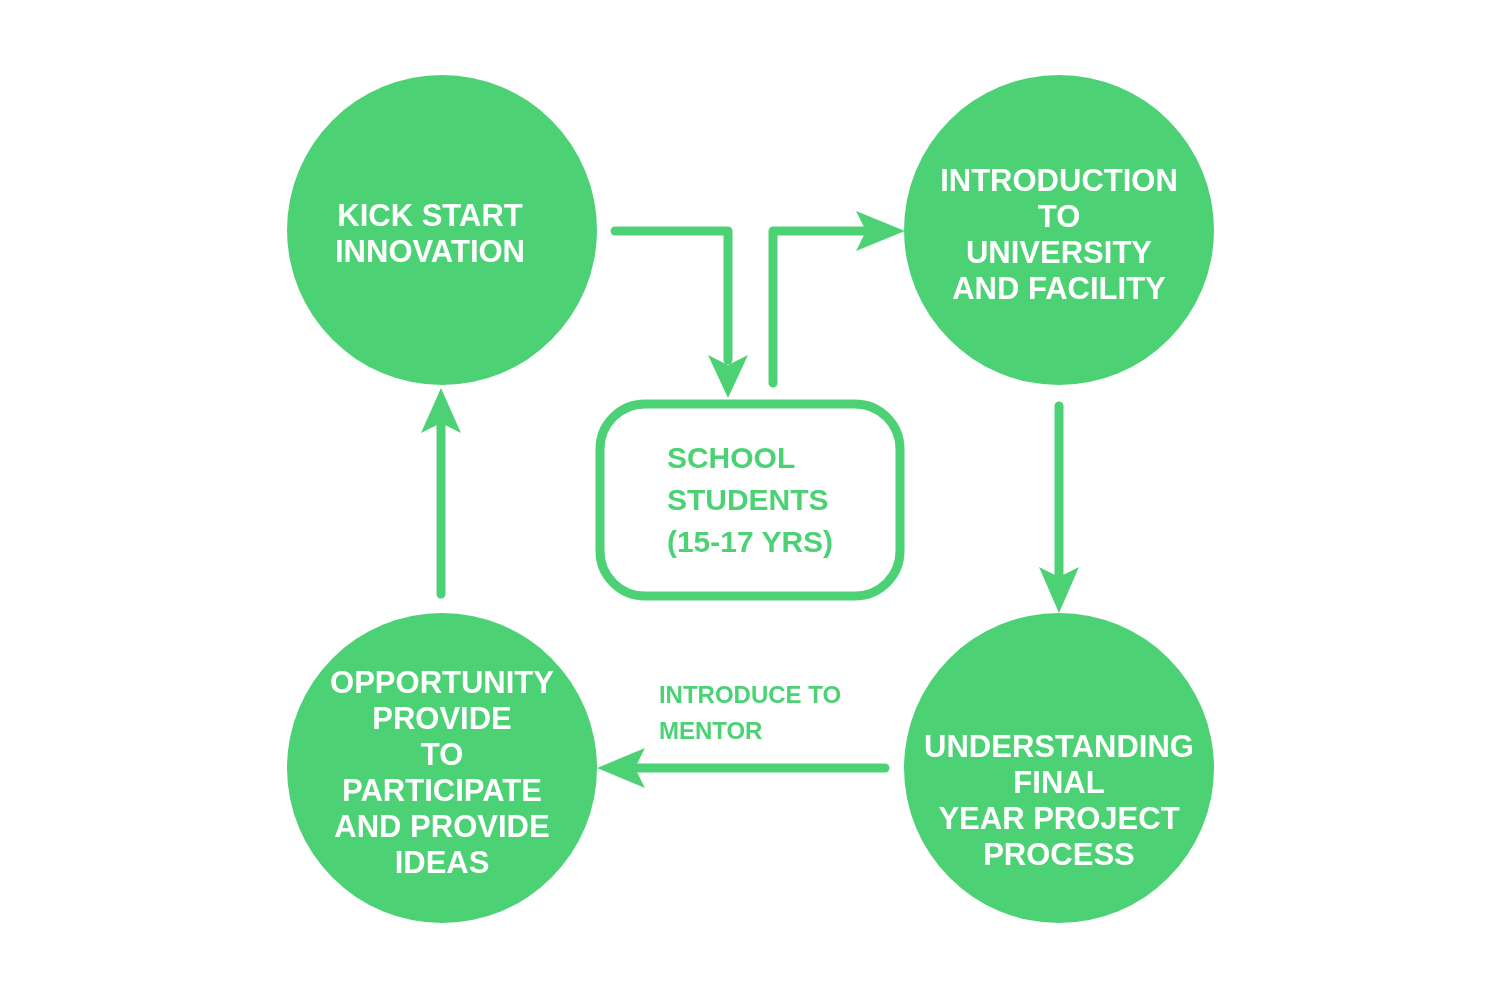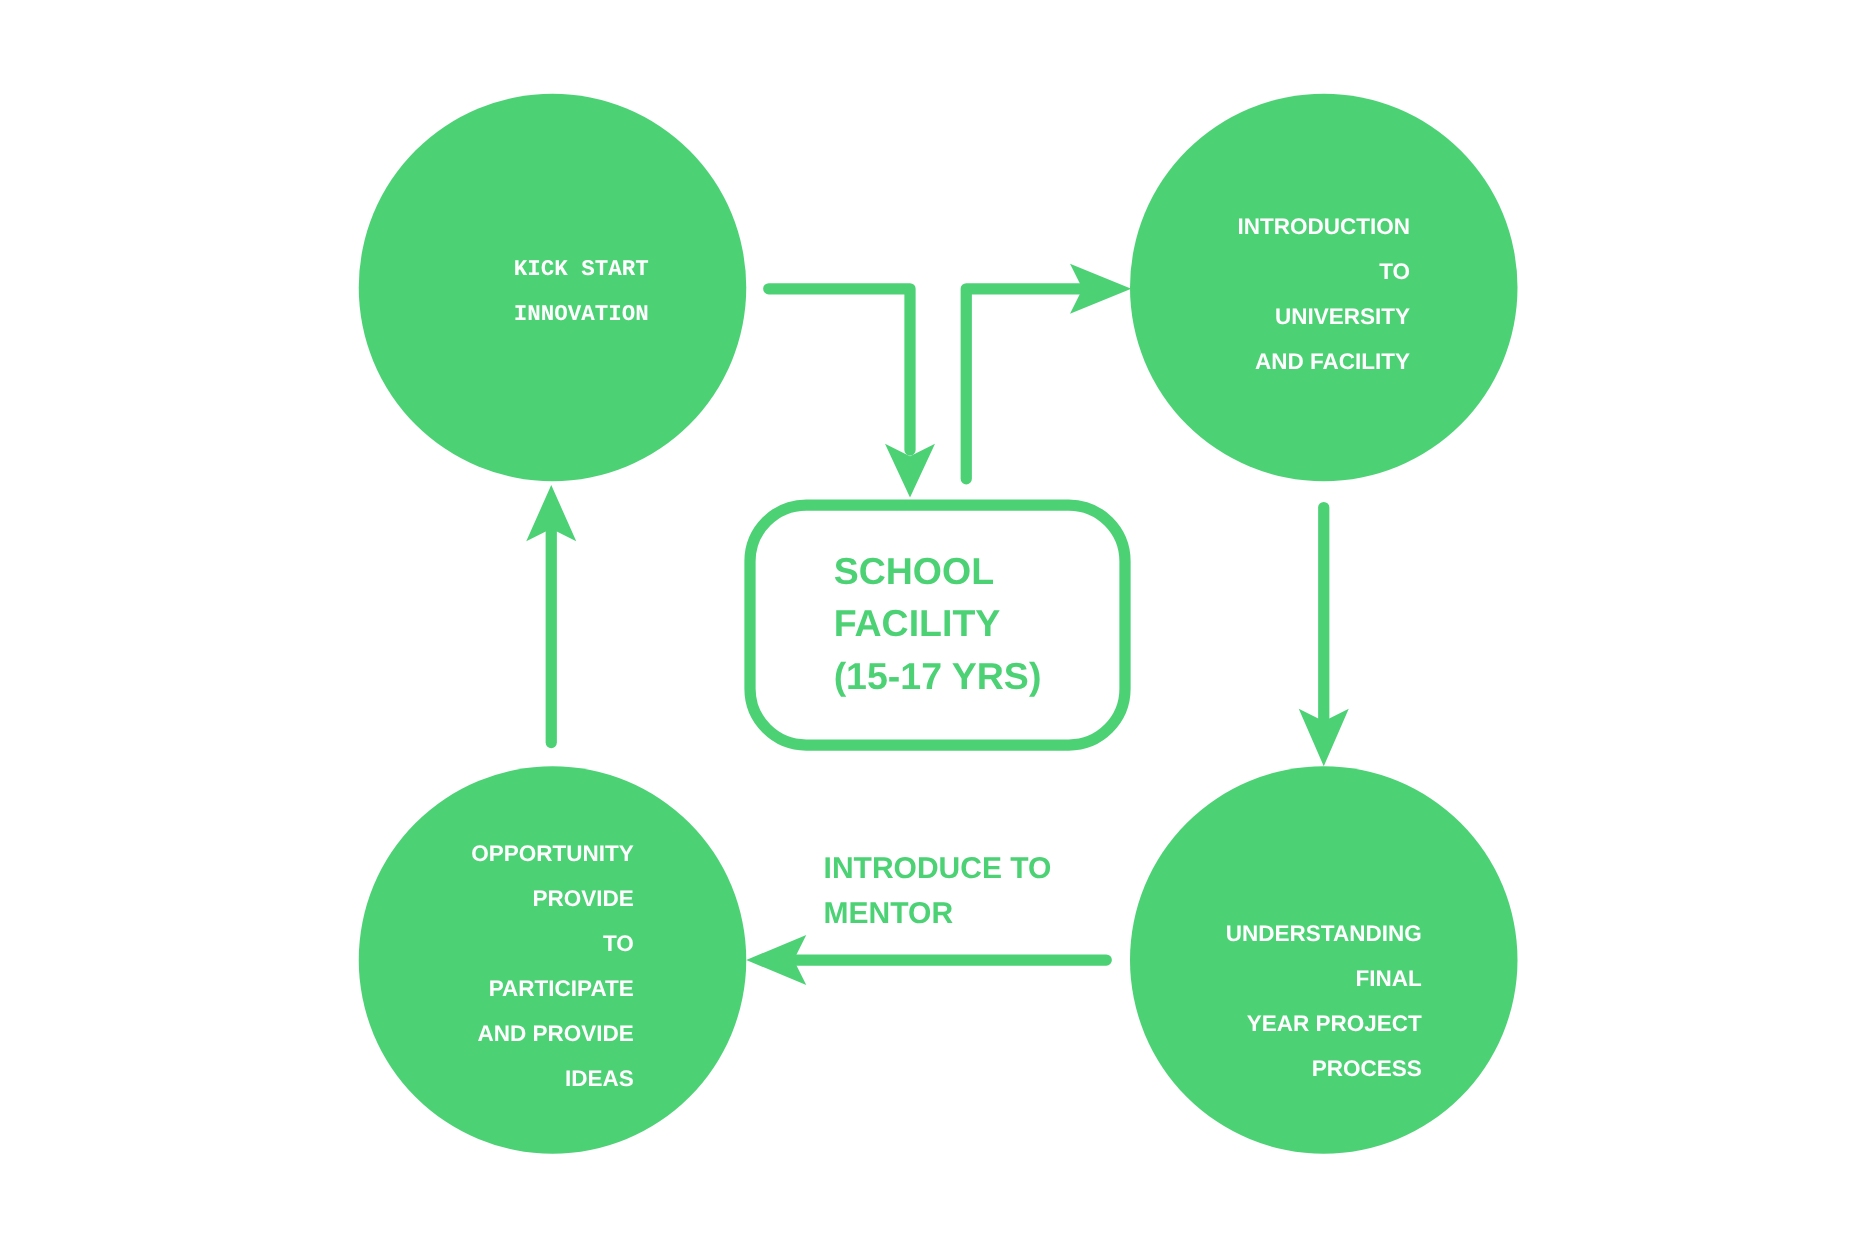--- a/index.html
+++ b/index.html
@@ -1,20 +1,20 @@
 <!DOCTYPE html>
 <html><head>
 <meta charset="utf-8">
 <style>
   html, body { margin: 0; padding: 0; background: #ffffff; }
   body { width: 1500px; height: 1000px; position: relative; overflow: hidden;
          font-family: "Liberation Sans", "DejaVu Sans", sans-serif; }
   svg { position: absolute; left: 0; top: 0; }
-  .ctext { position: absolute; color: #ffffff; font-weight: bold; text-align: right;
-           font-size: 18px; line-height: 36px; white-space: nowrap; transform: translate(-50%, -50%); }
+  .ctext { position: absolute; color: #ffffff; font-weight: bold; text-align: center;
+           font-size: 31px; line-height: 36px; white-space: nowrap; transform: translate(-50%, -50%); }
   .gtext { position: absolute; color: #4cd275; font-weight: bold; text-align: left;
            white-space: nowrap; transform: translate(-50%, -50%); }
   .line { display: block; }
 </style>
 </head>
 <body>
 
 <svg width="1500" height="1000" viewBox="0 0 1500 1000">
 
   <circle cx="442" cy="230" r="155" fill="#4cd275"></circle>
@@ -44,21 +44,21 @@
     <polygon points="856,211 866,231 856,251 905,231"></polygon>
 
     <polygon points="1039,567 1059,577 1079,567 1059,613"></polygon>
 
     <polygon points="645,748 635,768 645,788 597,768"></polygon>
 
     <polygon points="421,433 441,423 461,433 441,388"></polygon>
   </g>
 </svg>
 
-<div class="ctext" style="left:465px; top:234px;font-family:Liberation Mono, monospace;">
+<div class="ctext" style="left:430px; top:234px;">
   <span class="line">KICK START</span>
   <span class="line">INNOVATION</span>
 </div>
 
 <div class="ctext" style="left:1059px; top:235px;">
   <span class="line">INTRODUCTION</span>
   <span class="line">TO</span>
   <span class="line">UNIVERSITY</span>
   <span class="line">AND FACILITY</span>
 </div>
@@ -74,20 +74,20 @@
   <span class="line">OPPORTUNITY</span>
   <span class="line">PROVIDE</span>
   <span class="line">TO</span>
   <span class="line">PARTICIPATE</span>
   <span class="line">AND PROVIDE</span>
   <span class="line">IDEAS</span>
 </div>
 
 <div class="gtext" style="left:750px; top:500px; font-size:30px; line-height:42px;">
   <span class="line">SCHOOL</span>
-  <span class="line">FACILITY</span>
+  <span class="line">STUDENTS</span>
   <span class="line">(15-17 YRS)</span>
 </div>
 
 <div class="gtext" style="left:750px; top:713px; font-size:24px; line-height:36px;">
   <span class="line">INTRODUCE TO</span>
   <span class="line">MENTOR</span>
 </div>
 
 </body></html>

